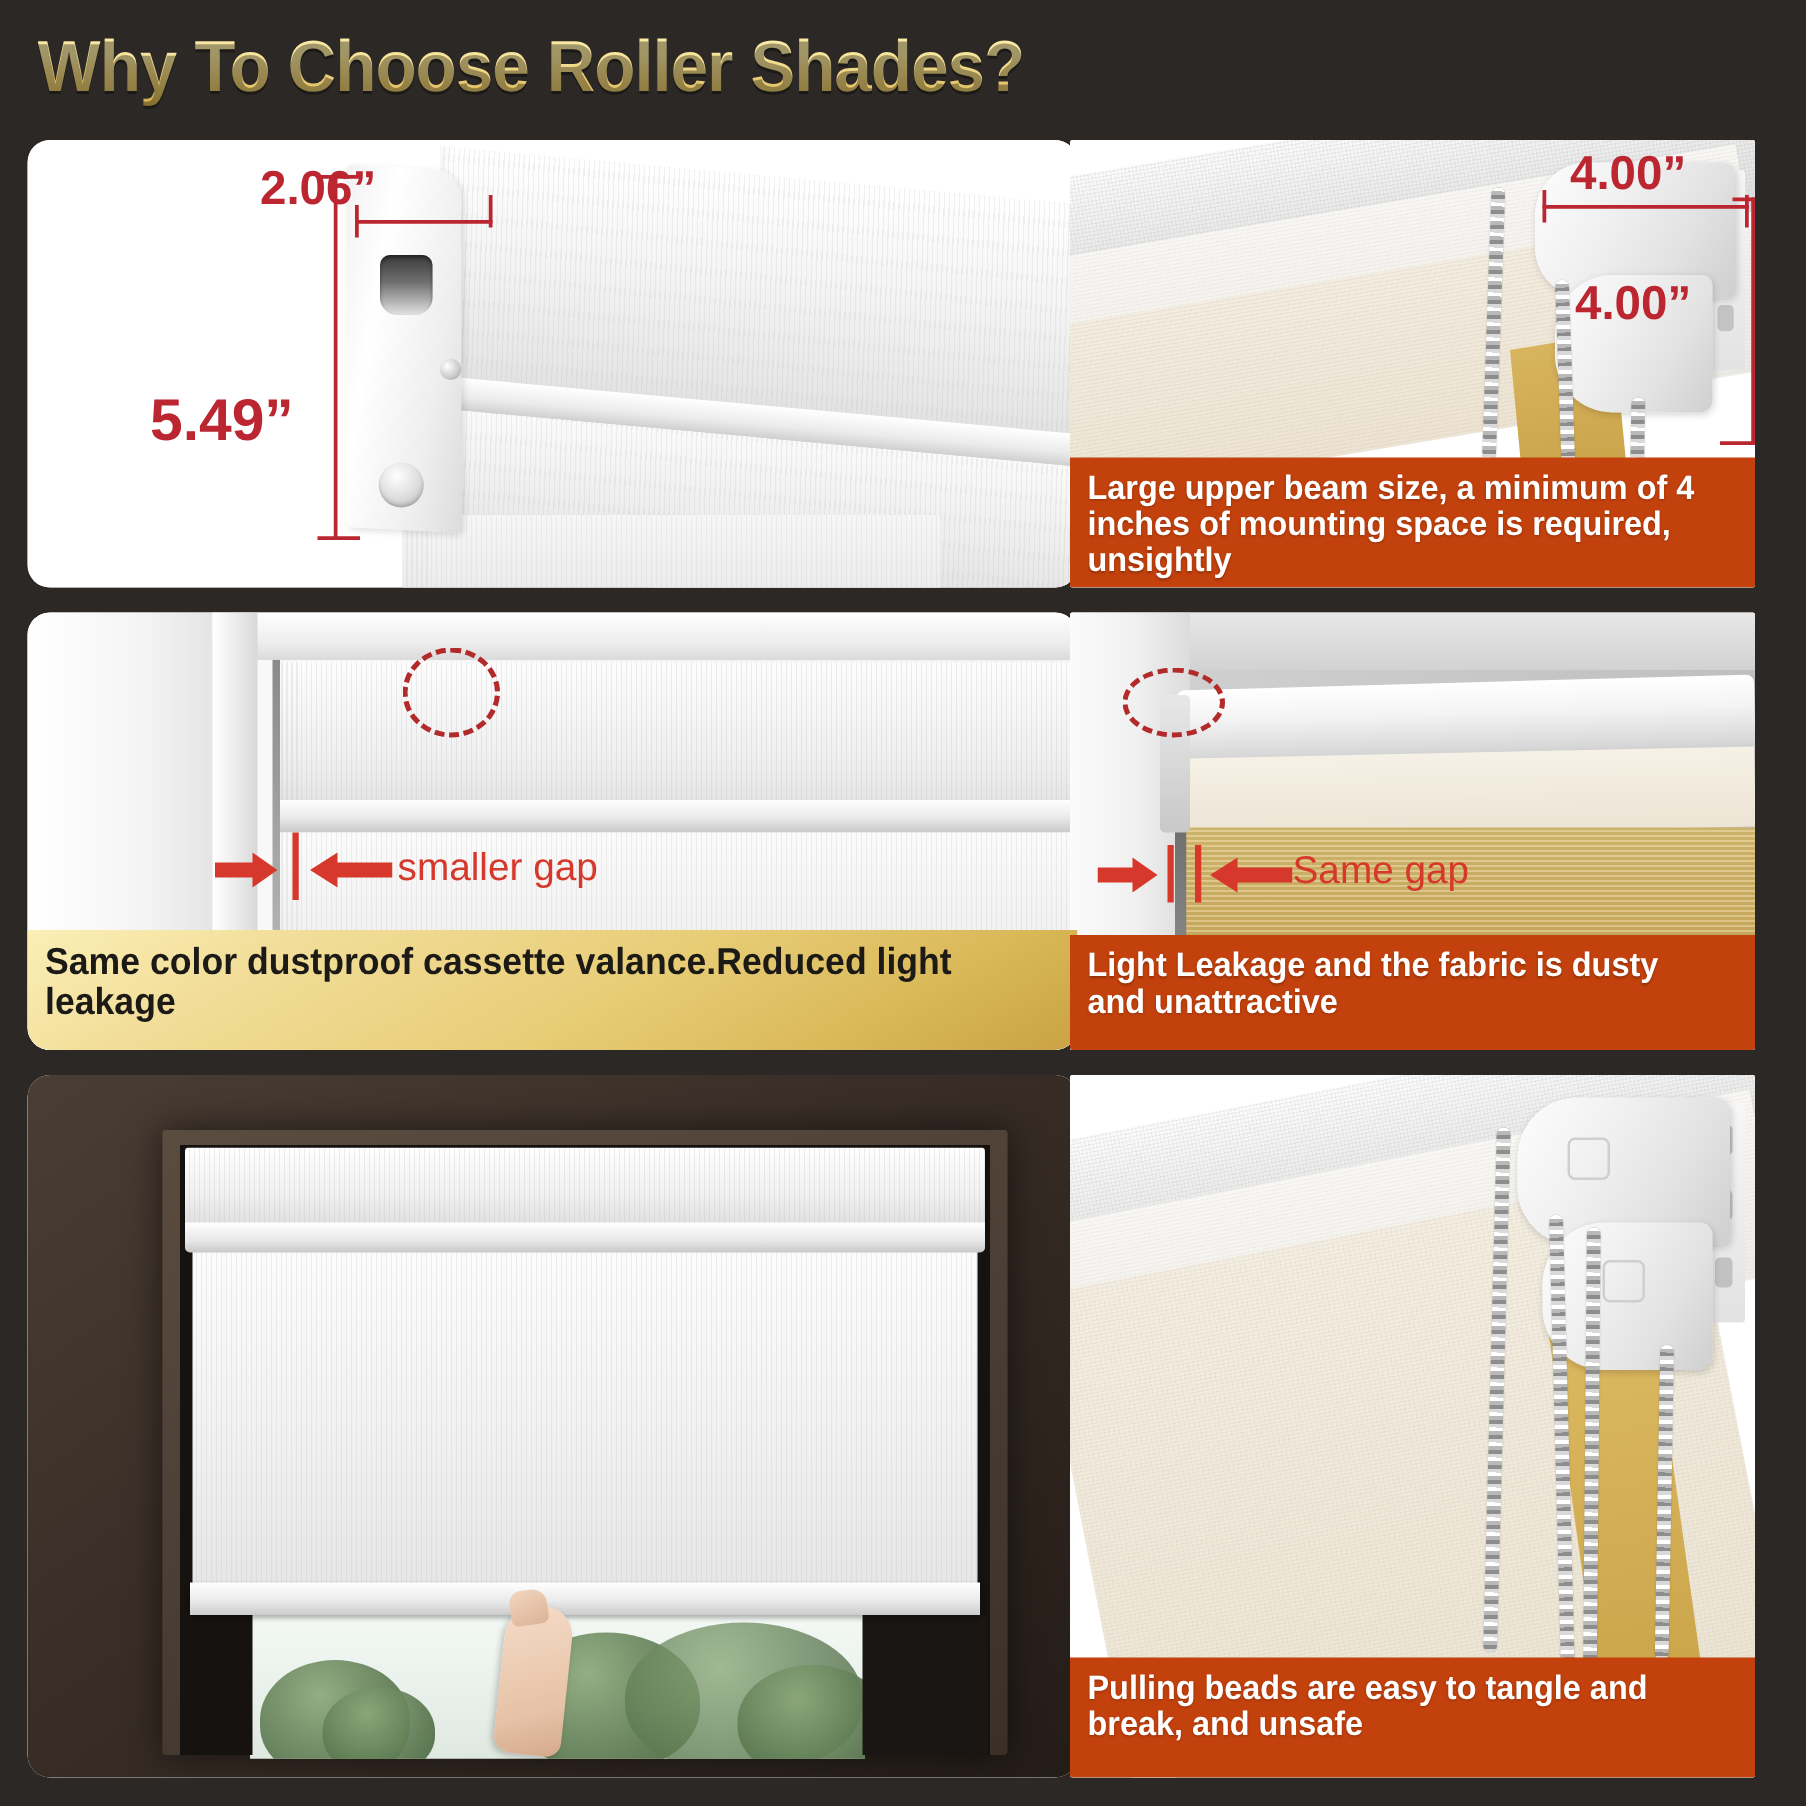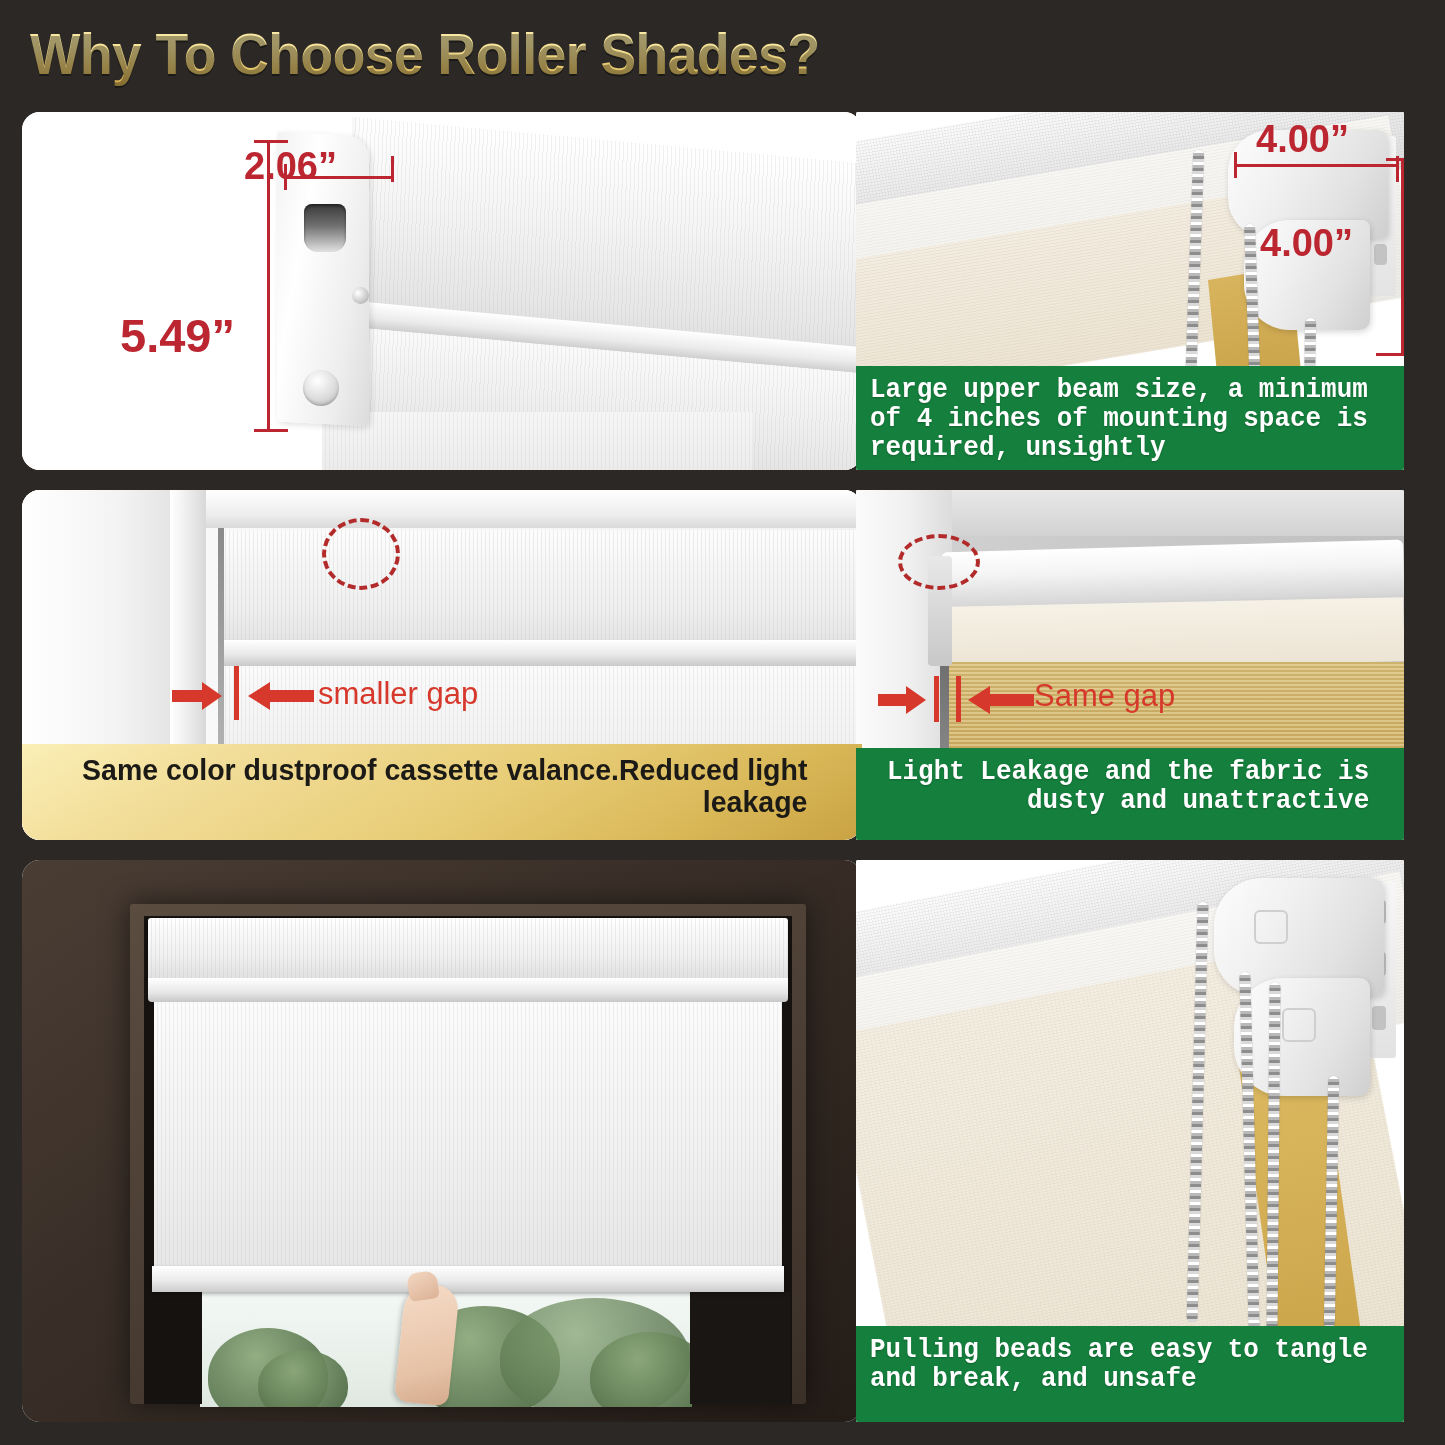--- a/index.html
+++ b/index.html
@@ -27,21 +27,21 @@
     text-shadow:0 2px 0 rgba(0,0,0,0.35);
     transform:scaleX(0.92);
     transform-origin:left center;
   }
 
   
   .panel { position:absolute; overflow:hidden; background:#fff; }
   .panel.left  { left:22px;  width:840px; border-radius:18px; }
   .panel.right { left:856px; width:548px; border-radius:2px; }
   .row1 { top:112px; height:358px; }
-  .row2 { top:490px; height:350px;text-align:right; }
+  .row2 { top:490px; height:350px; }
   .row3 { top:860px; height:562px; }
 
   .scene { position:absolute; inset:0; overflow:hidden; }
 
   
   .caption {
     position:absolute; left:0; right:0; bottom:0;
     padding:10px 14px 12px 14px;
     font-weight:bold;
     line-height:1.08;
@@ -50,25 +50,24 @@
   .caption.gold {
     background:linear-gradient(150deg,#fbefb6 0%,#f2de9a 22%,#e8cd77 55%,#d9b858 80%,#c9a243 100%);
     color:#1c1a16;
     font-size:30px;
     border-bottom-left-radius:18px;
     border-bottom-right-radius:18px;
     transform-origin:left bottom;
   }
   .caption.gold .ctext { transform:scaleX(0.95); transform-origin:left center; display:block; }
   .caption.gray {
-    background:#15803d;
+    background:#c2410c;
     color:#ffffff;
     font-size:27px;
     text-shadow:0 1px 2px rgba(0,0,0,0.25);
-    font-family:Liberation Mono, monospace;
   }
   .caption.gray .ctext { transform:scaleX(0.96); transform-origin:left center; display:block; }
 
   .cap-h1 { height:100px; }
   .cap-h2 { height:96px; }
   .cap-h3 { height:126px; }
   .cap-g1 { height:104px; }
   .cap-g2 { height:92px; }
   .cap-g3 { height:96px; }
 
@@ -412,21 +411,21 @@
     <div class="p1-knob"></div>
 
     <div class="ln ln-v" style="left:245px; top:28px; height:292px;"></div>
     <div class="ln tick-h" style="left:232px; top:28px; width:34px;"></div>
     <div class="ln tick-h" style="left:232px; top:317px; width:34px;"></div>
     <div class="dim" style="left:98px; top:196px; font-size:47px;">5.49”</div>
 
     <div class="ln ln-h" style="left:262px; top:64px; width:110px;"></div>
     <div class="ln tick-v" style="left:262px; top:52px; height:26px;"></div>
     <div class="ln tick-v" style="left:369px; top:44px; height:26px;"></div>
-    <div class="dim" style="left:186px; top:33px; font-size:38px;margin-left:36px;">2.06”</div>
+    <div class="dim" style="left:186px; top:18px; font-size:38px;">2.06”</div>
   </div>
 </div>
 
 <div class="panel right row1">
   <div class="scene">
     <div class="p2-bg"></div>
     <div class="p2-roll"></div>
     <div class="p2-sheer"></div>
     <div class="p2-cream"></div>
     <div class="p2-tan"></div>

